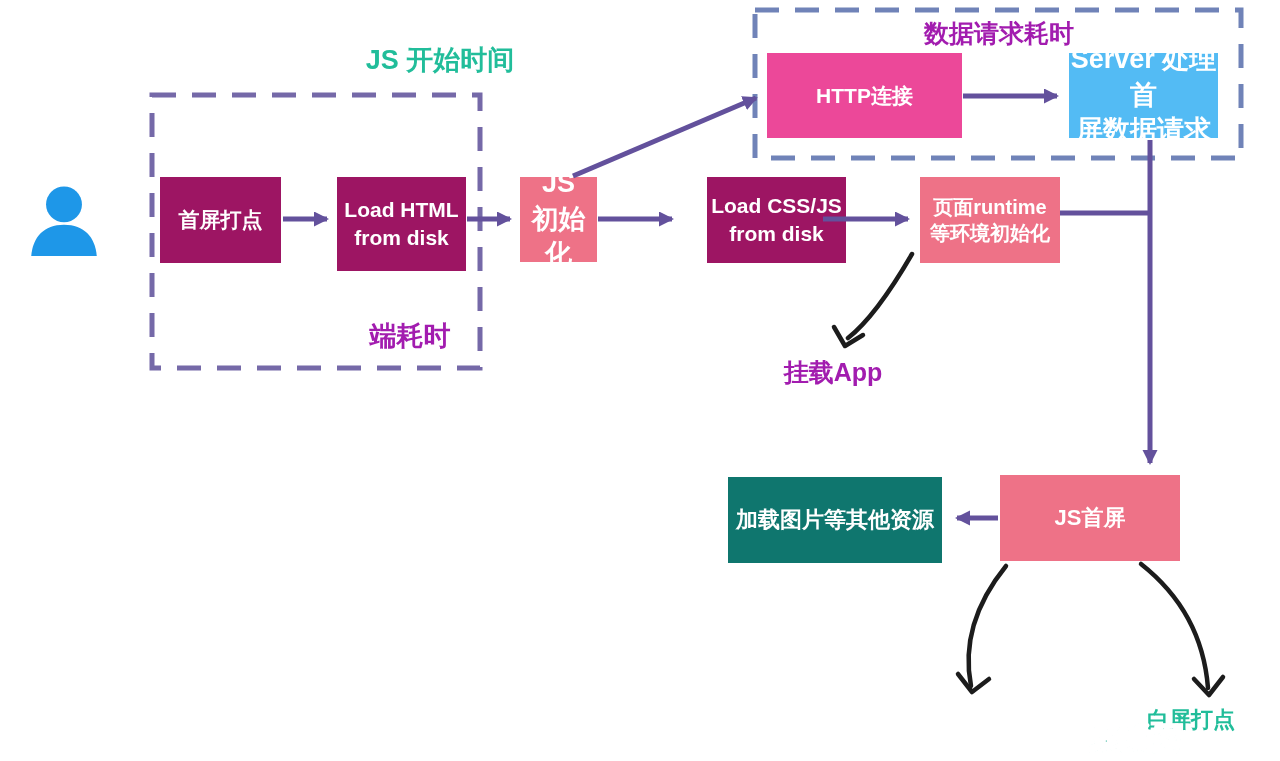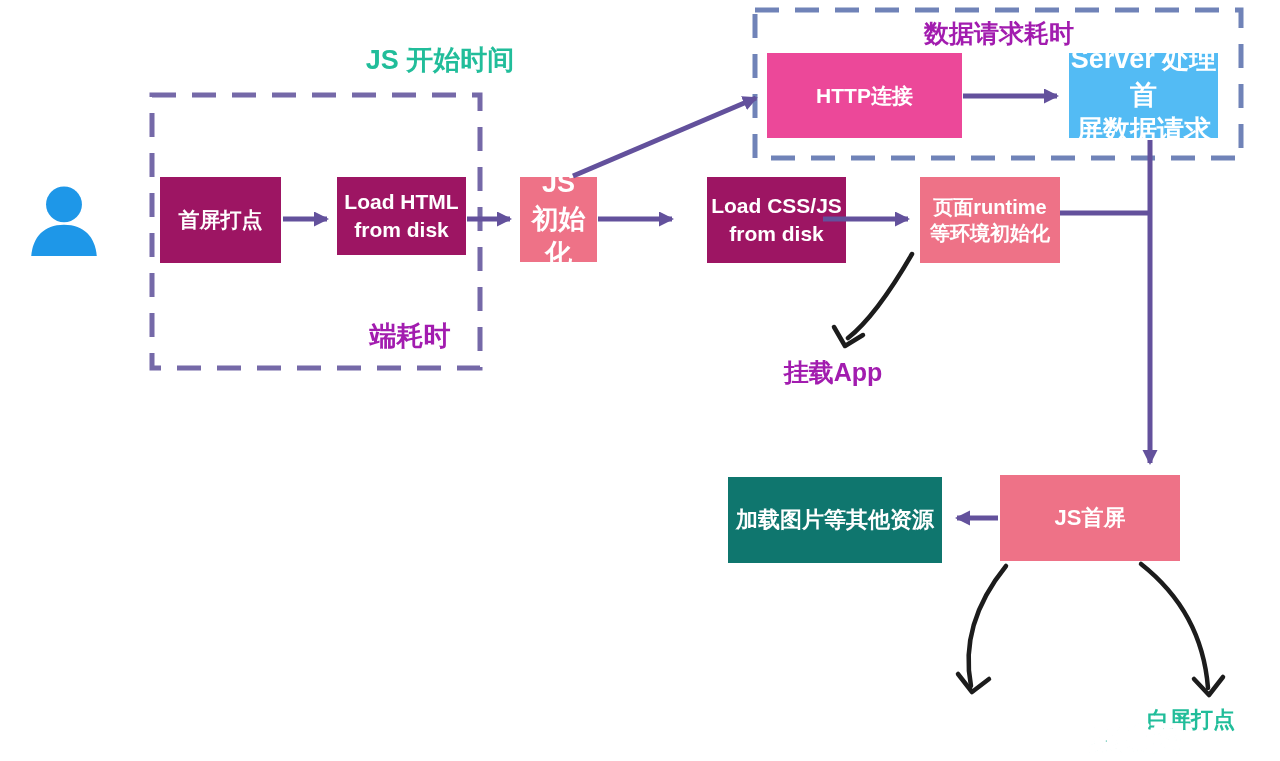--- a/index.html
+++ b/index.html
@@ -24,21 +24,21 @@
     line-height: 1.32;
     z-index: 1;
   }
   .node.dark-magenta { background: #9D1563; }
   .node.pink         { background: #EE7287; }
   .node.light-pink   { background: #0f766e; }
   .node.light-purple { background: #ec4899; }
   .node.blue         { background: #53BBF4; }
 
   #node-framework   { left: 160px;  top: 177px; width: 121px; height: 86px; font-size: 21px; }
-  #node-loadhtml    { left: 337px;  top: 177px; width: 129px; height: 78px; font-size: 21px; }
+  #node-loadhtml    { left: 337px;  top: 177px; width: 129px; height: 94px; font-size: 21px; }
   #node-jsinit      { left: 520px;  top: 177px; width: 77px;  height: 85px; font-size: 27px; }
   #node-loadcssjs   { left: 683px;  top: 177px; width: 139px; height: 86px; font-size: 21px; margin-left: 24px; }
   #node-runtime     { left: 920px;  top: 177px; width: 140px; height: 86px; font-size: 20px; }
   #node-http        { left: 767px;  top: 53px;  width: 195px; height: 85px; font-size: 21px; }
   #node-server      { left: 1069px; top: 53px;  width: 149px; height: 85px; font-size: 27px; }
   #node-jsfirst     { left: 1000px; top: 475px; width: 180px; height: 86px; font-size: 22px; }
   #node-loadimages  { left: 728px;  top: 477px; width: 214px; height: 86px; font-size: 22px; }
 
   .annotation {
     position: absolute;

